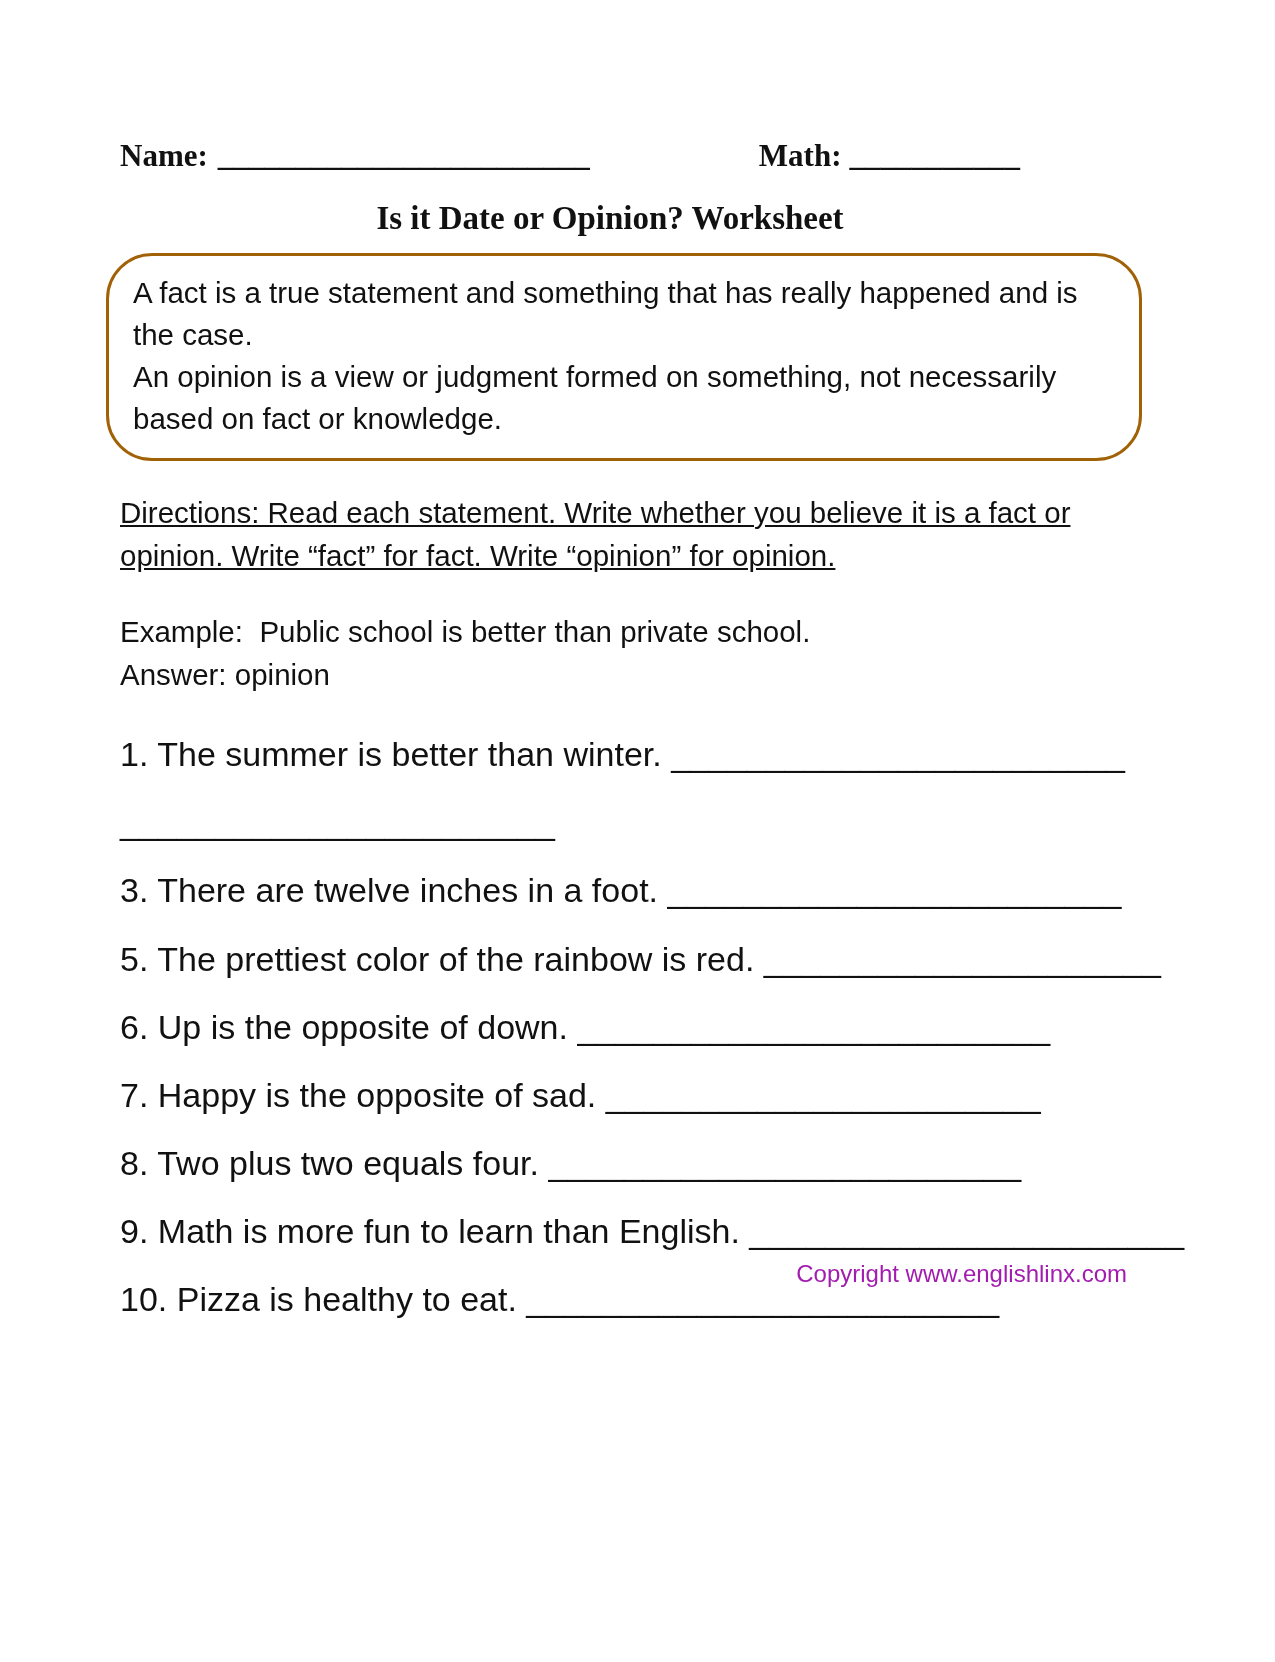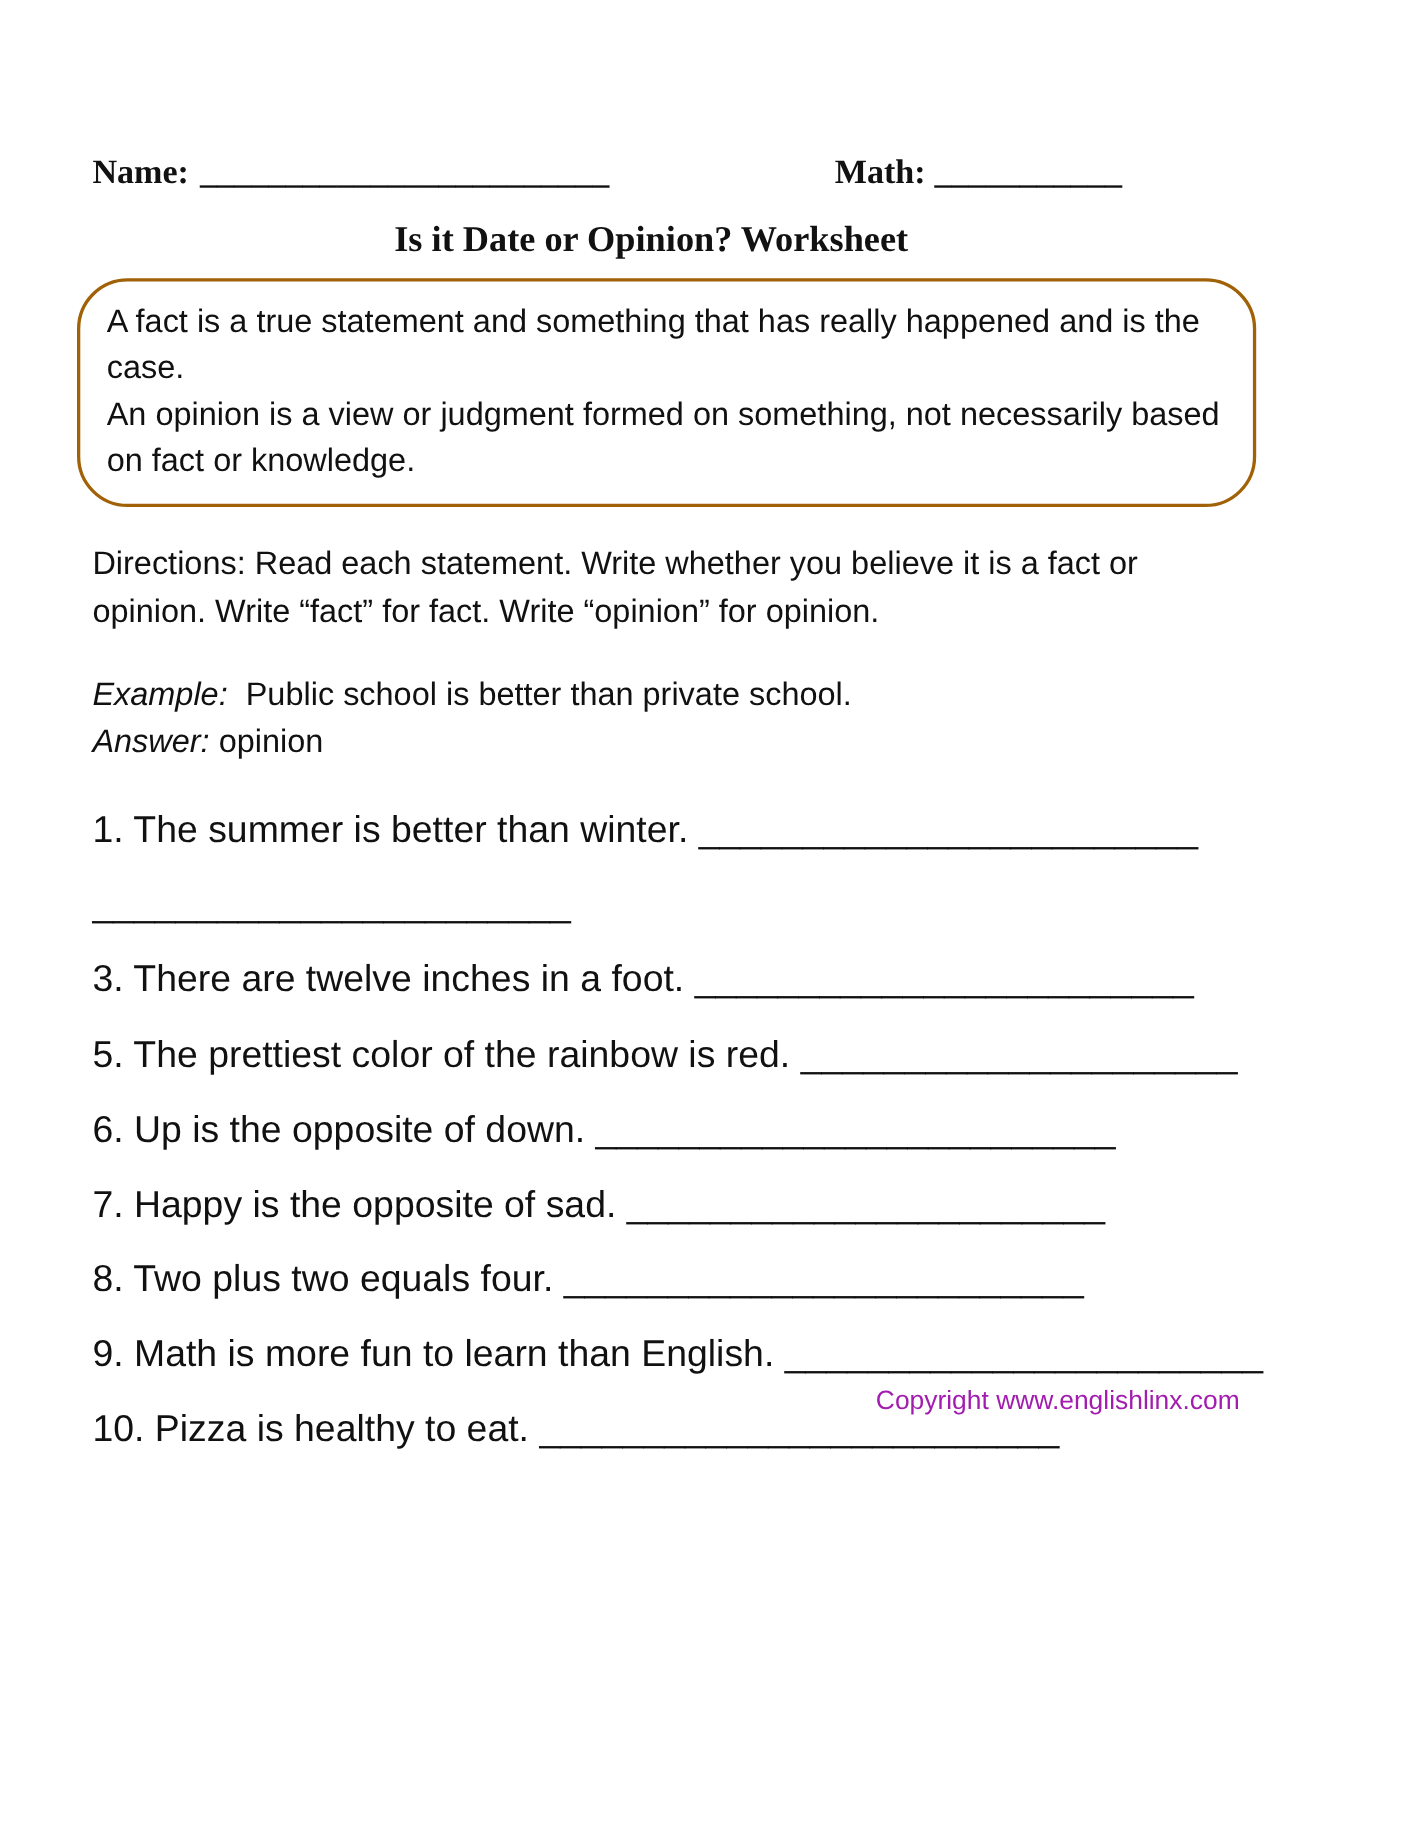--- a/index.html
+++ b/index.html
@@ -5,21 +5,21 @@
   * { margin: 0; padding: 0; box-sizing: border-box; }
   html, body { background: #ffffff; }
   .page {
     position: relative;
     width: 1275px;
     height: 1340px;
     margin: 0 auto;
     background: #ffffff;
     color: #111111;
     font-family: "Liberation Sans", "DejaVu Sans", sans-serif;
-    padding: 138px 145px 0 84px;
+    padding: 138px 145px 0 120px;
     overflow: hidden;
   }
   
   .header-row {
     display: flex;
     align-items: baseline;
     font-family: "Liberation Serif", "DejaVu Serif", serif;
     font-weight: bold;
     font-size: 31px;
     padding-right: 110px;
@@ -45,24 +45,25 @@
     font-size: 29.5px;
     line-height: 1.42;
   }
   .def-box p { margin: 0; }
   
   .directions {
     margin-top: 30px;
     font-size: 29.5px;
     line-height: 1.48;
     max-width: 1000px;
+    text-decoration: underline;
   }
   
   .example-block { margin-top: 32px; font-size: 29.5px; line-height: 1.48; }
-  .italic { font-style: italic; }
+  .italic { }
   
   .questions { margin-top: 36px; }
   .question {
     font-size: 34px;
     line-height: 1.24;
     margin-bottom: 26px;
     white-space: nowrap;
   }
   .question .q-blank { white-space: nowrap; }
   

